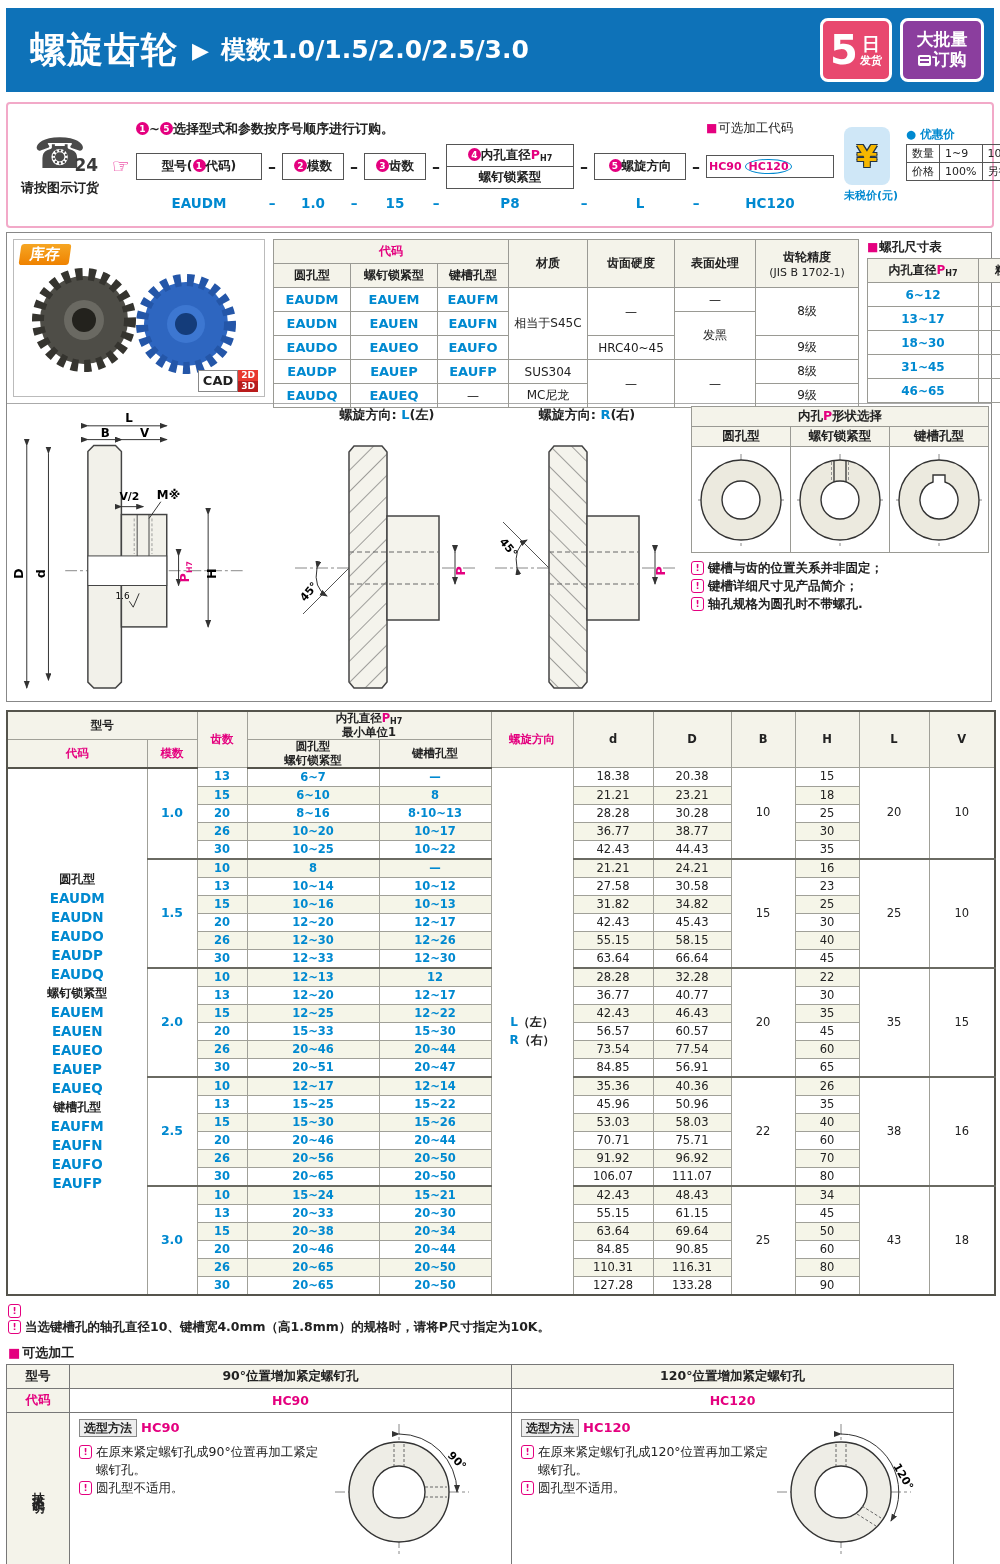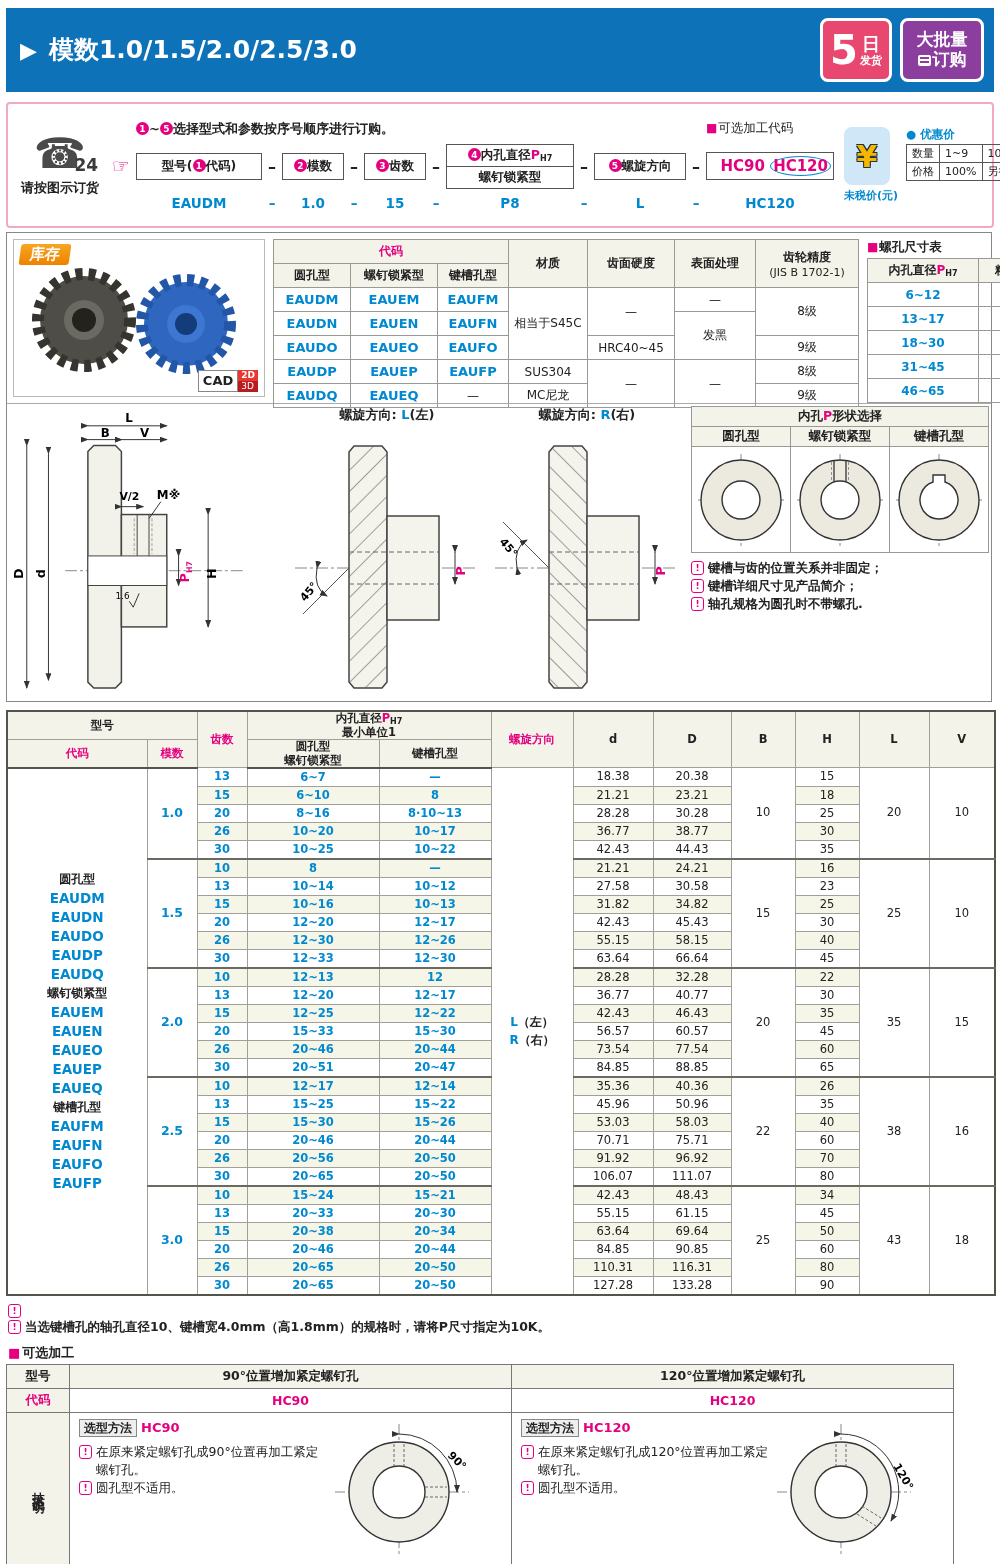--- a/index.html
+++ b/index.html
@@ -34,21 +34,21 @@
   .order-grid{display:grid;grid-template-columns:24px 126px 20px 62px 20px 62px 20px 128px 20px 92px 20px 128px;align-items:center;row-gap:6px;flex:none;}
   .oinstr{grid-row:1;grid-column:2/10;font-size:13px;font-weight:bold;}
   .opt-label{grid-row:1;grid-column:12;font-size:12.5px;font-weight:normal;white-space:nowrap;}
   .sq-m{color:#e4007f;font-size:12px;margin-right:1px;}
   .hand{grid-row:2;grid-column:1;color:#e4007f;font-size:20px;}
   .obox{border:1.5px solid #555;background:#fff;text-align:center;font-size:12.5px;font-weight:bold;padding:4px 2px;grid-row:2;}
   .obox.split{padding:0;}
   .obox.split .t{padding:2px 2px;border-bottom:1px solid #555;}
   .obox.split .b{padding:2px 2px;}
   .odash{grid-row:2;text-align:center;font-weight:bold;}
-  .ocode{border:1.5px solid #555;text-align:right;font-size:15px;font-weight:bold;color:#e4007f;padding:4px 2px;grid-row:2;}
+  .ocode{border:1.5px solid #555;text-align:left;font-size:11px;font-weight:bold;color:#e4007f;padding:4px 2px;grid-row:2;}
   .hc-ellipse{border:1.5px solid #0089d0;border-radius:50%;padding:0 2px;}
   .oex{grid-row:3;text-align:center;color:#0089d0;font-weight:bold;font-size:13.5px;}
   .cnum{display:inline-flex;width:13px;height:13px;border-radius:50%;background:#e4007f;color:#fff;font-size:9px;align-items:center;justify-content:center;font-weight:bold;vertical-align:1px;}
   .sub{font-size:8px;vertical-align:-2px;}
   .pmag{color:#e4007f;}
   .order-right{margin-left:10px;display:flex;gap:8px;align-items:flex-start;flex:none;}
   .yen-box{width:46px;height:58px;background:#cfe7f7;border-radius:8px;display:flex;align-items:center;justify-content:center;}
   .yen-box span{font-size:30px;font-weight:bold;color:#f5b700;text-shadow:1px 1px 0 #234,-1px -1px 0 #234,1px -1px 0 #234,-1px 1px 0 #234;}
   .notax{font-size:11px;color:#0089d0;font-weight:bold;margin-top:3px;text-align:center;}
   .price-col{font-size:11.5px;}
@@ -59,21 +59,21 @@
 
   
   .spec{position:absolute;left:6px;top:232px;width:984px;height:468px;border:1.5px solid #888;}
   .spec-top{display:flex;gap:8px;padding:6px;height:158px;}
   .photo{width:250px;height:156px;border:1px solid #bbb;position:relative;flex:none;background:#fff;}
   .stock-badge{position:absolute;left:6px;top:4px;background:linear-gradient(#f6a623,#ef8200);color:#fff;font-weight:bold;font-size:15px;padding:1px 10px;transform:skewX(-8deg);border-radius:3px;}
   .cad-badge{position:absolute;right:6px;bottom:4px;display:flex;align-items:stretch;}
   .cad-badge .cad{border:1px solid #888;background:#fff;font-weight:bold;font-size:13px;padding:2px 4px;}
   .cad-badge .dd{display:flex;flex-direction:column;}
   .cad-badge .d2{background:#e8382f;color:#fff;font-size:9px;font-weight:bold;padding:0 3px;line-height:11px;}
-  .cad-badge .d3{background:#b91c1c;color:#fff;font-size:9px;font-weight:normal;padding:0 3px;line-height:11px;}
+  .cad-badge .d3{background:#b91c1c;color:#fff;font-size:9px;font-weight:bold;padding:0 3px;line-height:11px;}
 
   table.codes{border-collapse:collapse;font-size:12px;flex:none;align-self:flex-start;}
   table.codes th,table.codes td{border:1px solid #9a9a94;text-align:center;padding:1px 3px;height:21px;}
   table.codes th{background:#f4f3ea;font-weight:bold;}
   .mag{color:#e4007f;}
   .bv{color:#0089d0;font-weight:bold;}
   .codes .pn{color:#0089d0;font-weight:bold;font-size:13px;}
 
   .screw-wrap{flex:none;}
   .screw-title{font-size:12.5px;font-weight:bold;margin-bottom:2px;}
@@ -129,20 +129,21 @@
   .panel-notes{margin-top:6px;}
 
   svg text{font-family:"DejaVu Sans","Liberation Sans",sans-serif;}
 </style>
 </head>
 <body>
 
 <div class="page">
 
   <div class="hd">
+    <div class="hd-title">螺旋齿轮</div>
     <div class="hd-arrow">▶</div>
     <div class="hd-sub">
       <div class="l1">模数1.0/1.5/2.0/2.5/3.0</div>
     </div>
     <div class="badges">
       <div class="badge-days">
         <span class="b5">5</span>
         <span class="bcol">
           <span class="bunit">日</span>
           <span class="bsub">发货</span>
@@ -707,21 +708,21 @@
             <td class="bv">20~44</td>
             <td>73.54</td>
             <td>77.54</td>
             <td>60</td>
           </tr>
           <tr>
             <td class="bv">30</td>
             <td class="bv">20~51</td>
             <td class="bv">20~47</td>
             <td>84.85</td>
-            <td>88.85</td>
+            <td>56.91</td>
             <td>65</td>
           </tr>
           <tr class="even gs">
             <td class="module-cell kw" rowspan="6">2.5</td>
             <td class="bv">10</td>
             <td class="bv">12~17</td>
             <td class="bv">12~14</td>
             <td>35.36</td>
             <td>40.36</td>
             <td class="kw" rowspan="6">22</td>

